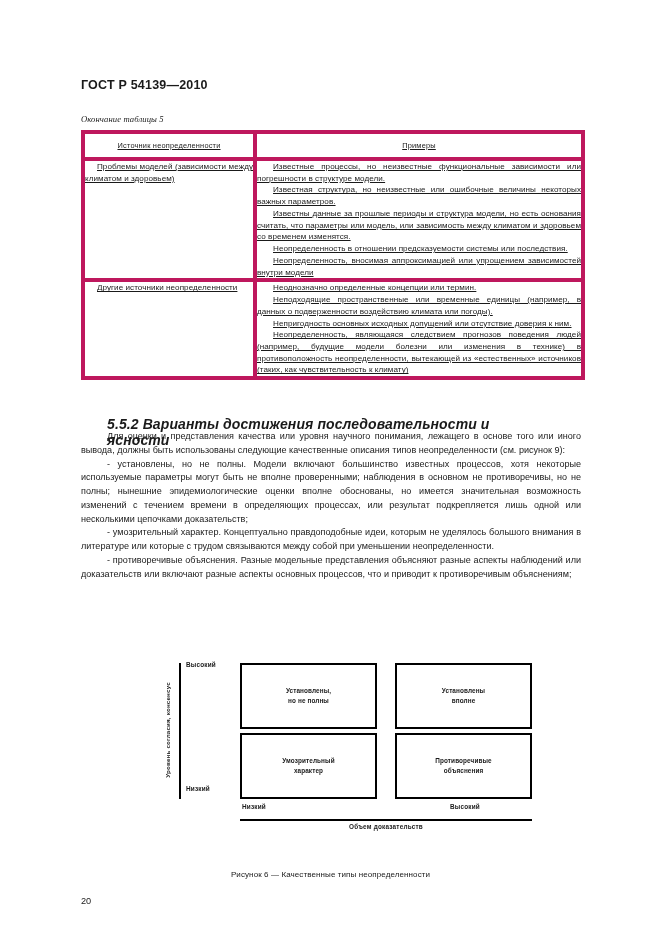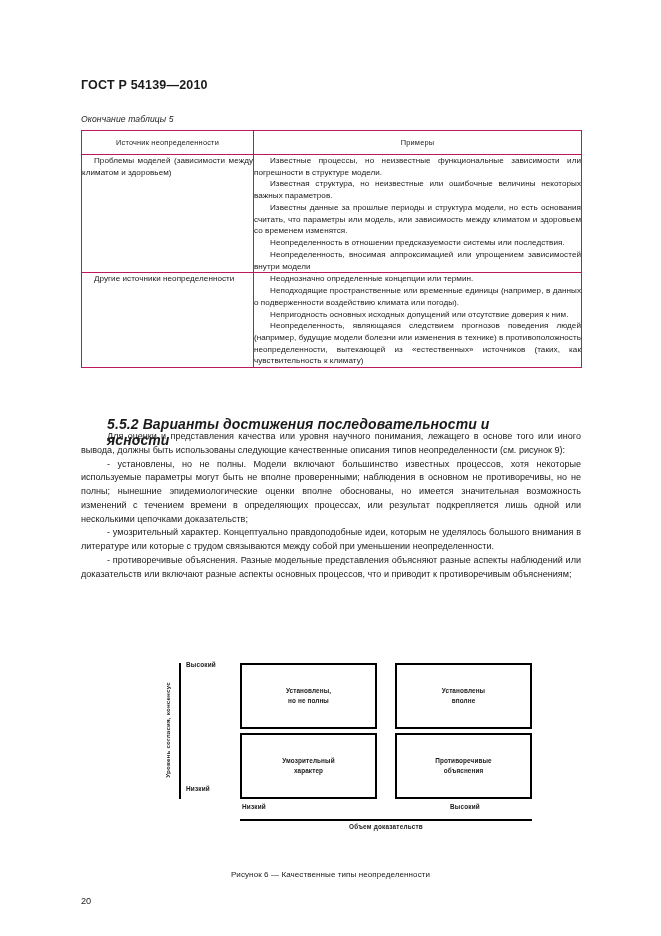--- a/index.html
+++ b/index.html
@@ -34,35 +34,37 @@
     letter-spacing: 0.2px;
   }
 
   .table-continuation {
     position: absolute;
     left: 81px;
     top: 98px;
     font-size: 8.6px;
     font-style: italic;
     letter-spacing: 0.1px;
+    font-family: Liberation Serif, serif;
   }
 
   
   .tbl {
     position: absolute;
     left: 81px;
     top: 114px;
     width: 500px;
     border-collapse: collapse;
     table-layout: fixed;
   }
   .tbl th, .tbl td {
-    border: 1px solid #be185d;
+    border: 4px solid #be185d;
     vertical-align: top;
     padding: 0;
+    text-decoration: underline;
   }
   .tbl th {
     font-size: 7.4px;
     font-weight: normal;
     text-align: center;
     padding: 7px 4px 7px 4px;
     letter-spacing: 0.2px;
   }
   .col-src { width: 172px; }
   .col-ex  { width: 328px; }

